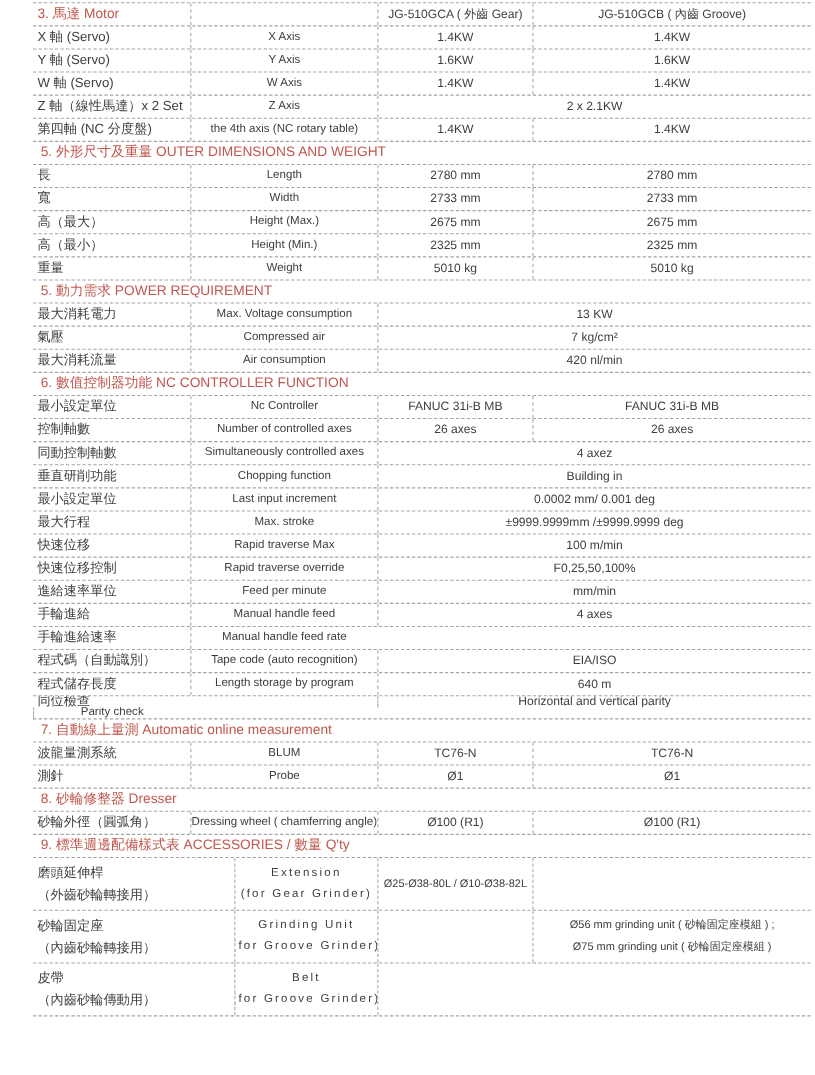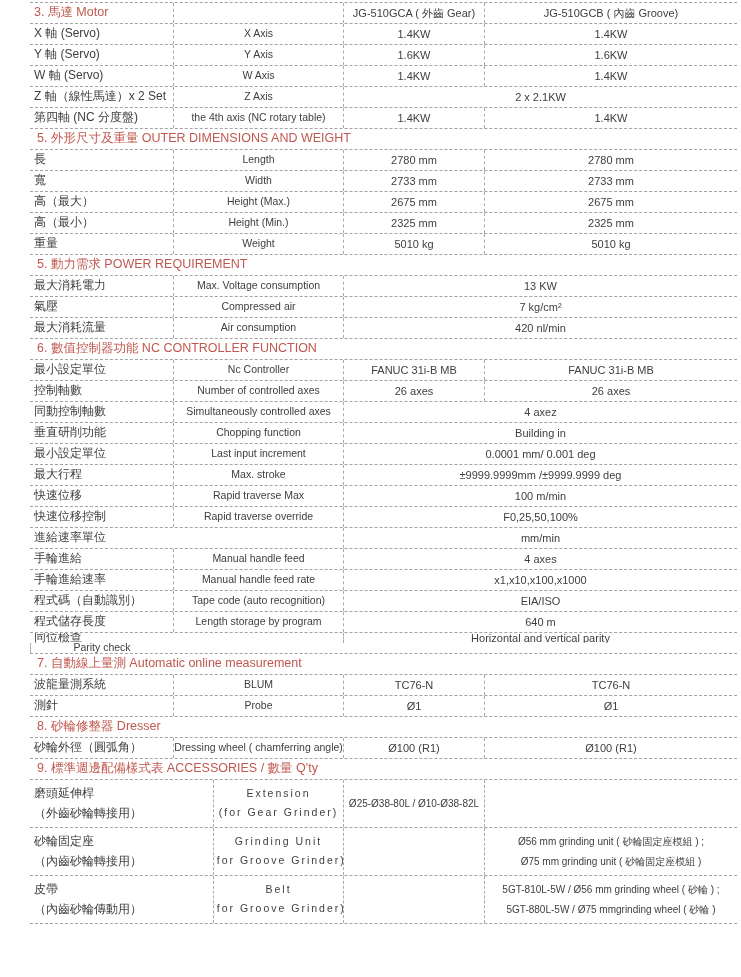--- a/index.html
+++ b/index.html
@@ -147,50 +147,50 @@
         <div class="c val merged">4 axez</div>
       </div>
       <div class="row data">
         <div class="c first">垂直研削功能</div>
         <div class="c en">Chopping function</div>
         <div class="c val merged">Building in</div>
       </div>
       <div class="row data">
         <div class="c first">最小設定單位</div>
         <div class="c en">Last input increment</div>
-        <div class="c val merged">0.0001 mm/ 0.001 deg</div>
+        <div class="c val merged">0.0002 mm/ 0.001 deg</div>
       </div>
       <div class="row data">
         <div class="c first">最大行程</div>
         <div class="c en">Max. stroke</div>
         <div class="c val merged">±9999.9999mm /±9999.9999 deg</div>
       </div>
       <div class="row data">
         <div class="c first">快速位移</div>
         <div class="c en">Rapid traverse Max</div>
         <div class="c val merged">100 m/min</div>
       </div>
       <div class="row data">
         <div class="c first">快速位移控制</div>
         <div class="c en">Rapid traverse override</div>
         <div class="c val merged">F0,25,50,100%</div>
       </div>
       <div class="row data">
         <div class="c first">進給速率單位</div>
+        <div class="c en">Feed per minute</div>
         <div class="c val merged">mm/min</div>
       </div>
       <div class="row data">
         <div class="c first">手輪進給</div>
         <div class="c en">Manual handle feed</div>
         <div class="c val merged">4 axes</div>
       </div>
       <div class="row data">
         <div class="c first">手輪進給速率</div>
         <div class="c en">Manual handle feed rate</div>
-        <div class="c val merged">x1,x10,x100,x1000</div>
       </div>
       <div class="row data">
         <div class="c first">程式碼（自動識別）</div>
         <div class="c en">Tape code (auto recognition)</div>
         <div class="c val merged">EIA/ISO</div>
       </div>
       <div class="row data">
         <div class="c first">程式儲存長度</div>
         <div class="c en">Length storage by program</div>
         <div class="c val merged">640 m</div>
@@ -259,19 +259,15 @@
       <div class="row tall">
         <div class="c first">
           <div class="ln">皮帶</div>
           <div class="ln">（內齒砂輪傳動用）</div>
         </div>
         <div class="c en">
           <div class="ln">Belt</div>
           <div class="ln">(for Groove Grinder)</div>
         </div>
         <div class="c val"></div>
-        <div class="c val">
-          <div class="ln">5GT-810L-5W / Ø56 mm grinding wheel ( 砂輪 ) ;</div>
-          <div class="ln">5GT-880L-5W / Ø75 mmgrinding wheel ( 砂輪 )</div>
-        </div>
       </div>
     </div>
 </div>
 
 </body></html>

